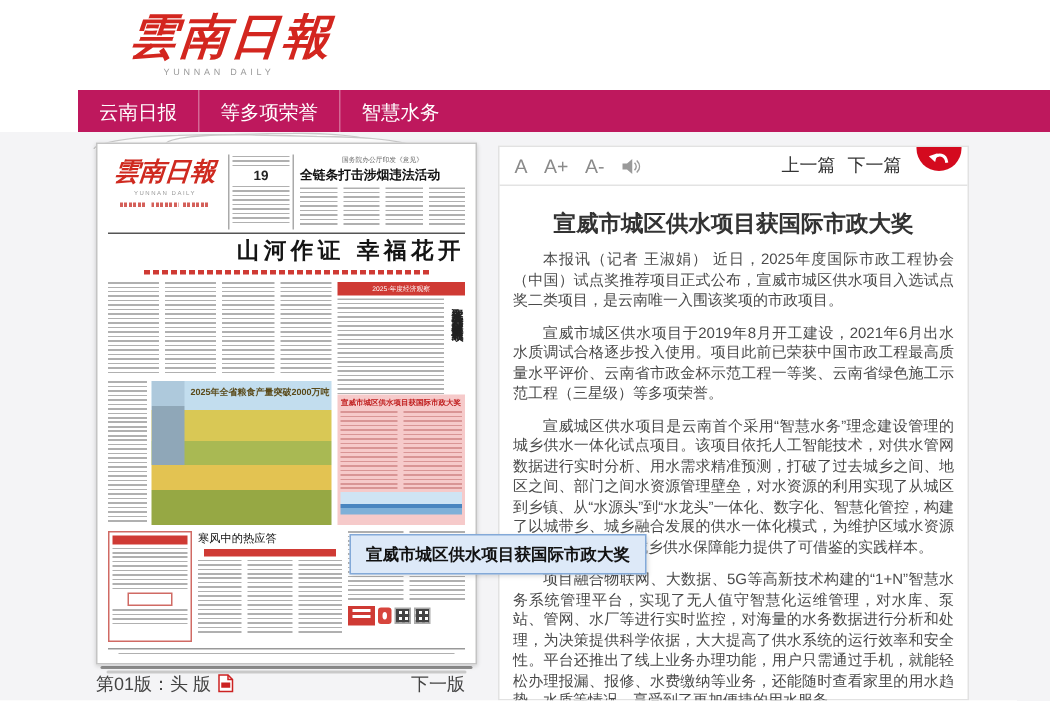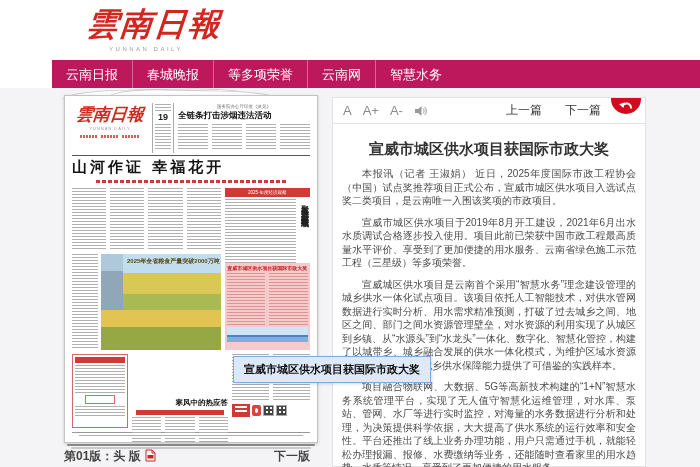--- a/index.html
+++ b/index.html
@@ -35,31 +35,31 @@
   .newspaper { position:absolute; left:64px; top:95px; width:254px; height:348px; background:#fff;
                border:1px solid #c4c4c4; box-shadow:0 1px 3px rgba(0,0,0,.18); padding:7px; z-index:3;
                cursor:pointer; overflow:hidden; }
   .np-masthead { display:flex; gap:4px; height:50px; }
   .np-logo { width:76px; text-align:center; }
   .np-logo-cn { font-family:"DejaVu Serif","Liberation Serif",serif; font-weight:bold; font-style:italic;
                 font-size:17px; color:#cf2a20; white-space:nowrap; transform:skewX(-5deg); }
   .np-logo-en { font-size:4px; color:#999; letter-spacing:1px; }
   .np-slogans { display:flex; gap:3px; justify-content:center; margin-top:4px; }
   .np-slogan { width:18px; height:3px; background:repeating-linear-gradient(90deg,#d4605a 0 2px,transparent 2px 3px); }
-  .np-datebox { width:22px; border-left:1px solid #aaa; border-right:1px solid #aaa; padding:1px 2px; text-align:center; }
+  .np-datebox { width:44px; border-left:1px solid #aaa; border-right:1px solid #aaa; padding:1px 2px; text-align:center; }
   .np-day { font-size:9px; font-weight:bold; color:#222; line-height:10px; }
   .np-toparticle { flex:1; }
   .np-kicker { font-size:5px; color:#666; text-align:center; transform:scale(.9); white-space:nowrap; }
   .np-tophead { font-size:8.5px; font-weight:bold; color:#111; text-align:left; white-space:nowrap; margin:1px 0 2px; }
   .cols { display:flex; gap:4px; }
   .col { flex:1; }
   .ft { background-image:repeating-linear-gradient(to bottom,#b0b0b0 0,#b0b0b0 1px,transparent 1px,transparent 3px); }
   .ft-red { background-image:repeating-linear-gradient(to bottom,#d99595 0,#d99595 1px,transparent 1px,transparent 3px); }
   .np-rule { border-top:1px solid #555; margin:2px 0; }
-  .np-mainhead { height:30px; text-align:left; }
+  .np-mainhead { height:30px; text-align:right; }
   .np-mainhead .h1 { font-family:"DejaVu Serif","Liberation Serif",serif; font-size:15px; font-weight:bold;
                      letter-spacing:3px; color:#141414; white-space:nowrap; }
   .np-subtitle { width:80%; height:3px; margin:3px auto 0;
                  background:repeating-linear-gradient(90deg,#cf3a34 0 4px,transparent 4px 6px); }
   .np-mid { display:flex; gap:4px; height:162px; }
   .np-mid-left { width:150px; }
   .row-a { height:62px; }
   .photo-row { display:flex; gap:3px; height:96px; margin-top:4px; }
   .photo-side { width:26px; }
   .np-photo { flex:1; position:relative; overflow:hidden;
@@ -74,51 +74,51 @@
   .np-highlight { flex:1; background:#f6caca; padding:2px; cursor:pointer; }
   .np-hl-title { font-size:5px; font-weight:bold; color:#c02020; white-space:nowrap; overflow:hidden; text-align:center; }
   .np-hl-cols { height:52px; margin-top:2px; }
   .np-hl-photo { height:15px; margin-top:2px;
       background:linear-gradient(180deg,#cfe4f4 0 55%,#4a86c0 55% 70%,#7fb0d8 70% 100%); }
   .np-bottom { display:flex; gap:4px; height:74px; margin-top:4px; }
   .np-box { width:56px; border:1px solid #d06a64; padding:2px; }
   .np-box-head { height:6px; background:#cf3a34; }
   .np-box-red { width:30px; height:9px; border:1px solid #d06a64; margin:2px auto; }
   .np-cold { flex:1; }
-  .np-cold-head { font-size:7.5px; font-weight:bold; color:#111; text-align:right; white-space:nowrap;margin-top:44px; }
+  .np-cold-head { font-size:7.5px; font-weight:normal; color:#111; text-align:left; white-space:nowrap; }
   .np-cold-banner { width:92%; height:4.5px; background:#cf3a34; margin:2px auto; }
   .np-right { width:78px; }
   .np-icons { display:flex; gap:2px; align-items:center; height:16px; margin-top:2px; }
   .client-box { width:18px; height:13px; background:#cf3a34; padding:2.5px 3px; }
   .client-box div { height:2px; background:#fff; margin-bottom:2px; }
   .seal { width:9px; height:11px; background:#d7453d; border-radius:2px; position:relative; }
   .seal::after { content:""; position:absolute; left:3px; top:3px; width:3px; height:5px; background:#fff; border-radius:50%; }
   .qr { width:11px; height:11px; border:1px solid #aaa;
         background-image:repeating-linear-gradient(0deg,#444 0 2px,transparent 2px 4px),
                          repeating-linear-gradient(90deg,#444 0 2px,#fff 2px 4px); }
   .np-pub { border-top:1px solid #999; margin-top:4px; padding-top:2px; }
   .np-pub-line { width:94%; height:3px; margin:0 auto; }
 
   .np-shadow1 { position:absolute; left:67px; top:444px; width:248px; height:2px; background:#8f8f8f; border-radius:2px; z-index:2; }
   .np-shadow2 { position:absolute; left:71px; top:447px; width:240px; height:2px; background:#c9c9c9; border-radius:2px; z-index:2; }
 
   .edition-bar { position:absolute; left:64px; top:449px; width:246px; height:15px;
-                 display:flex; align-items:center; font-size:12px; color:#444;font-weight:bold; }
+                 display:flex; align-items:center; font-size:12px; color:#444; }
   .edition-label { white-space:nowrap; }
   .pdf-icon { margin-left:4px; cursor:pointer; display:inline-block; }
   .next-edition { margin-left:auto; cursor:pointer; color:#444; white-space:nowrap; }
 
   
   .panel { position:absolute; left:332px; top:97px; width:314px; height:370px; background:#fff;
            border:1px solid #e2e2e2; z-index:4; }
   .toolbar { position:relative; height:26px; border-bottom:1px solid #e3e3e3; display:flex; align-items:center;
              padding:0 44px 0 10px; }
   .fs-btn { font-size:13px; color:#8a8a8a; margin-right:11px; cursor:pointer; }
   .speaker { cursor:pointer; display:flex; align-items:center; }
-  .pn-links { margin-left:auto; display:flex; gap:23px; }
+  .pn-links { margin-left:auto; display:flex; gap:8px; }
   .pn-link { font-size:12px; color:#333; cursor:pointer; white-space:nowrap; }
   .ribbon { position:absolute; top:0; right:4px; width:30px; height:16px; background:#d40a1e;
             border-radius:0 0 15px 15px; display:flex; align-items:center; justify-content:center; cursor:pointer; }
   .article { padding:8px 9px; }
   .article-title { font-size:15px; font-weight:bold; color:#333; text-align:center; margin:8px 0 2px; }
   .article p { font-size:10px; line-height:13.5px; color:#4a4a4a; text-indent:2em; text-align:justify; margin:8px 0; }
 
   
   .tooltip { position:absolute; left:233px; top:356px; z-index:9; background:#dde9f8; border:1px solid #83a9d8;
              padding:5px 10px; font-size:11px; font-weight:bold; color:#111; white-space:nowrap;
@@ -129,23 +129,21 @@
 
 <div class="screen">
 
   <div class="site-logo">
     <div class="logo-cn">雲南日報</div>
     <div class="logo-en">YUNNAN DAILY</div>
   </div>
 
   <div class="navbar">
     <div class="nav-item">云南日报</div>
-    <div class="nav-item">春城晚报</div>
     <div class="nav-item">等多项荣誉</div>
-    <div class="nav-item">云南网</div>
     <div class="nav-item">智慧水务</div>
   </div>
 
   <div class="band"></div>
   <div class="stack-curve curve1"></div>
   <div class="stack-curve curve2"></div>
 
   <div class="newspaper">
     <div class="np-masthead">
       <div class="np-logo">
@@ -280,21 +278,21 @@
       <span class="ribbon">
         <svg width="16" height="10" viewBox="0 0 16 10">
           <path d="M4 5 C7.5 0.8 12.5 1.8 13.2 7.5" stroke="#fff" stroke-width="2" fill="none"></path>
           <path d="M1.2 3.2 L7 1.2 L5.4 7 Z" fill="#fff"></path>
         </svg>
       </span>
     </div>
     <div class="article">
       <div class="article-title">宣威市城区供水项目获国际市政大奖</div>
       <p>本报讯（记者 王淑娟） 近日，2025年度国际市政工程协会（中国）试点奖推荐项目正式公布，宣威市城区供水项目入选试点奖二类项目，是云南唯一入围该奖项的市政项目。</p>
-      <p>宣威市城区供水项目于2019年8月开工建设，2021年6月出水水质调试合格逐步投入使用。项目此前已荣获中国市政工程最高质量水平评价、享受到了更加便捷的用水服务、云南省绿色施工示范工程（三星级）等多项荣誉。</p>
+      <p>宣威市城区供水项目于2019年8月开工建设，2021年6月出水水质调试合格逐步投入使用。项目此前已荣获中国市政工程最高质量水平评价、云南省市政金杯示范工程一等奖、云南省绿色施工示范工程（三星级）等多项荣誉。</p>
       <p>宣威城区供水项目是云南首个采用“智慧水务”理念建设管理的城乡供水一体化试点项目。该项目依托人工智能技术，对供水管网数据进行实时分析、用水需求精准预测，打破了过去城乡之间、地区之间、部门之间水资源管理壁垒，对水资源的利用实现了从城区到乡镇、从“水源头”到“水龙头”一体化、数字化、智慧化管控，构建了以城带乡、城乡融合发展的供水一体化模式，为维护区域水资源可持续发展、提升城乡供水保障能力提供了可借鉴的实践样本。</p>
       <p>项目融合物联网、大数据、5G等高新技术构建的“1+N”智慧水务系统管理平台，实现了无人值守智慧化运维管理，对水库、泵站、管网、水厂等进行实时监控，对海量的水务数据进行分析和处理，为决策提供科学依据，大大提高了供水系统的运行效率和安全性。平台还推出了线上业务办理功能，用户只需通过手机，就能轻松办理报漏、报修、水费缴纳等业务，还能随时查看家里的用水趋势、水质等情况，享受到了更加便捷的用水服务。</p>
     </div>
   </div>
 
   <div class="tooltip">宣威市城区供水项目获国际市政大奖</div>
 
 </div>
 
 </body></html>

